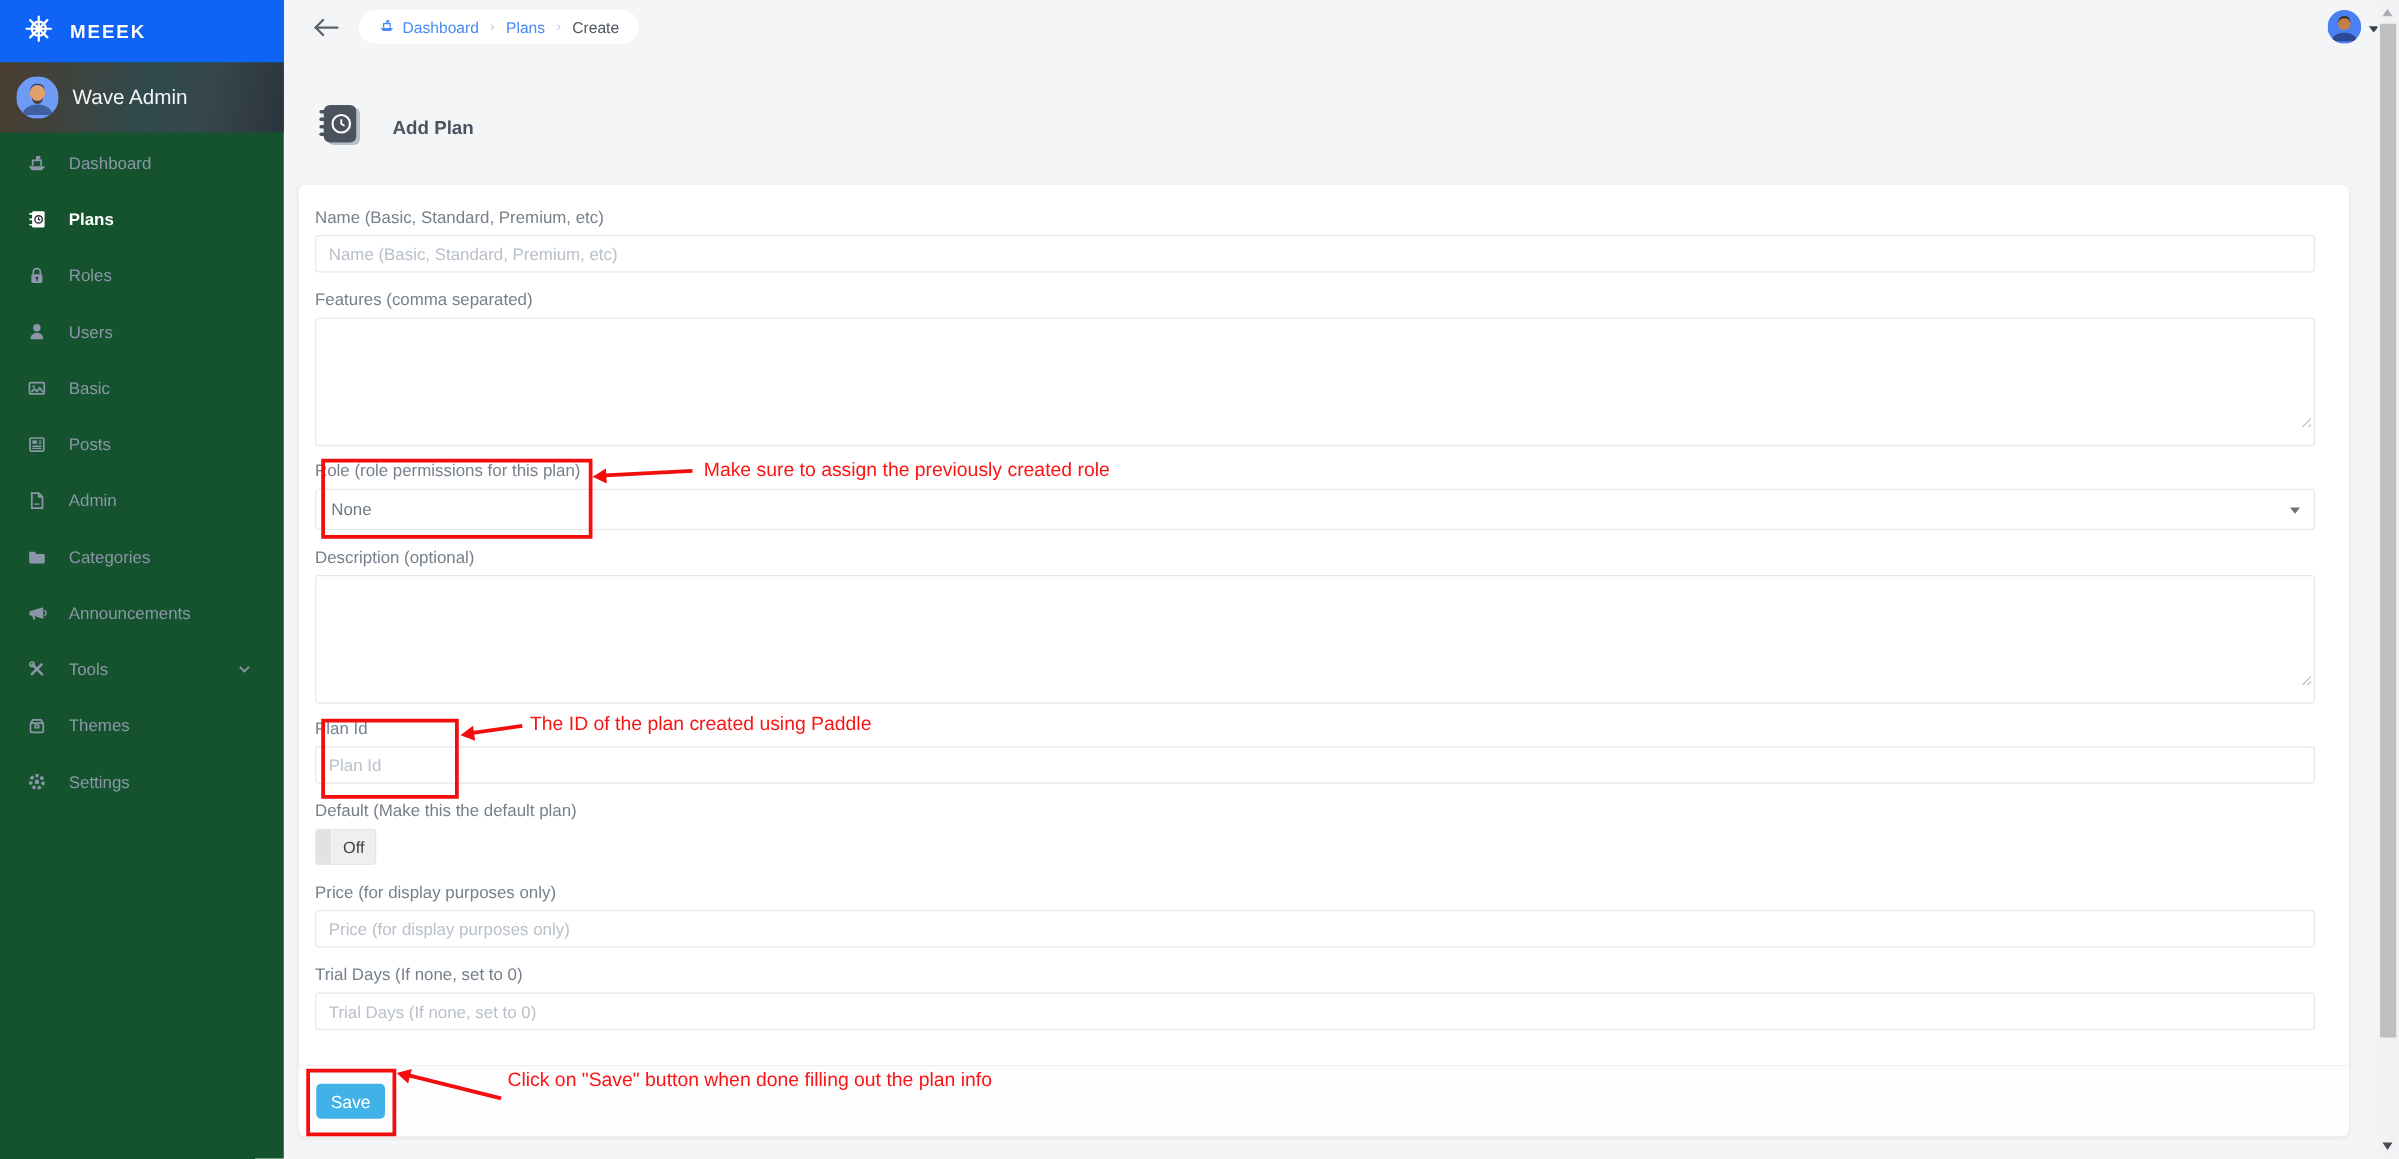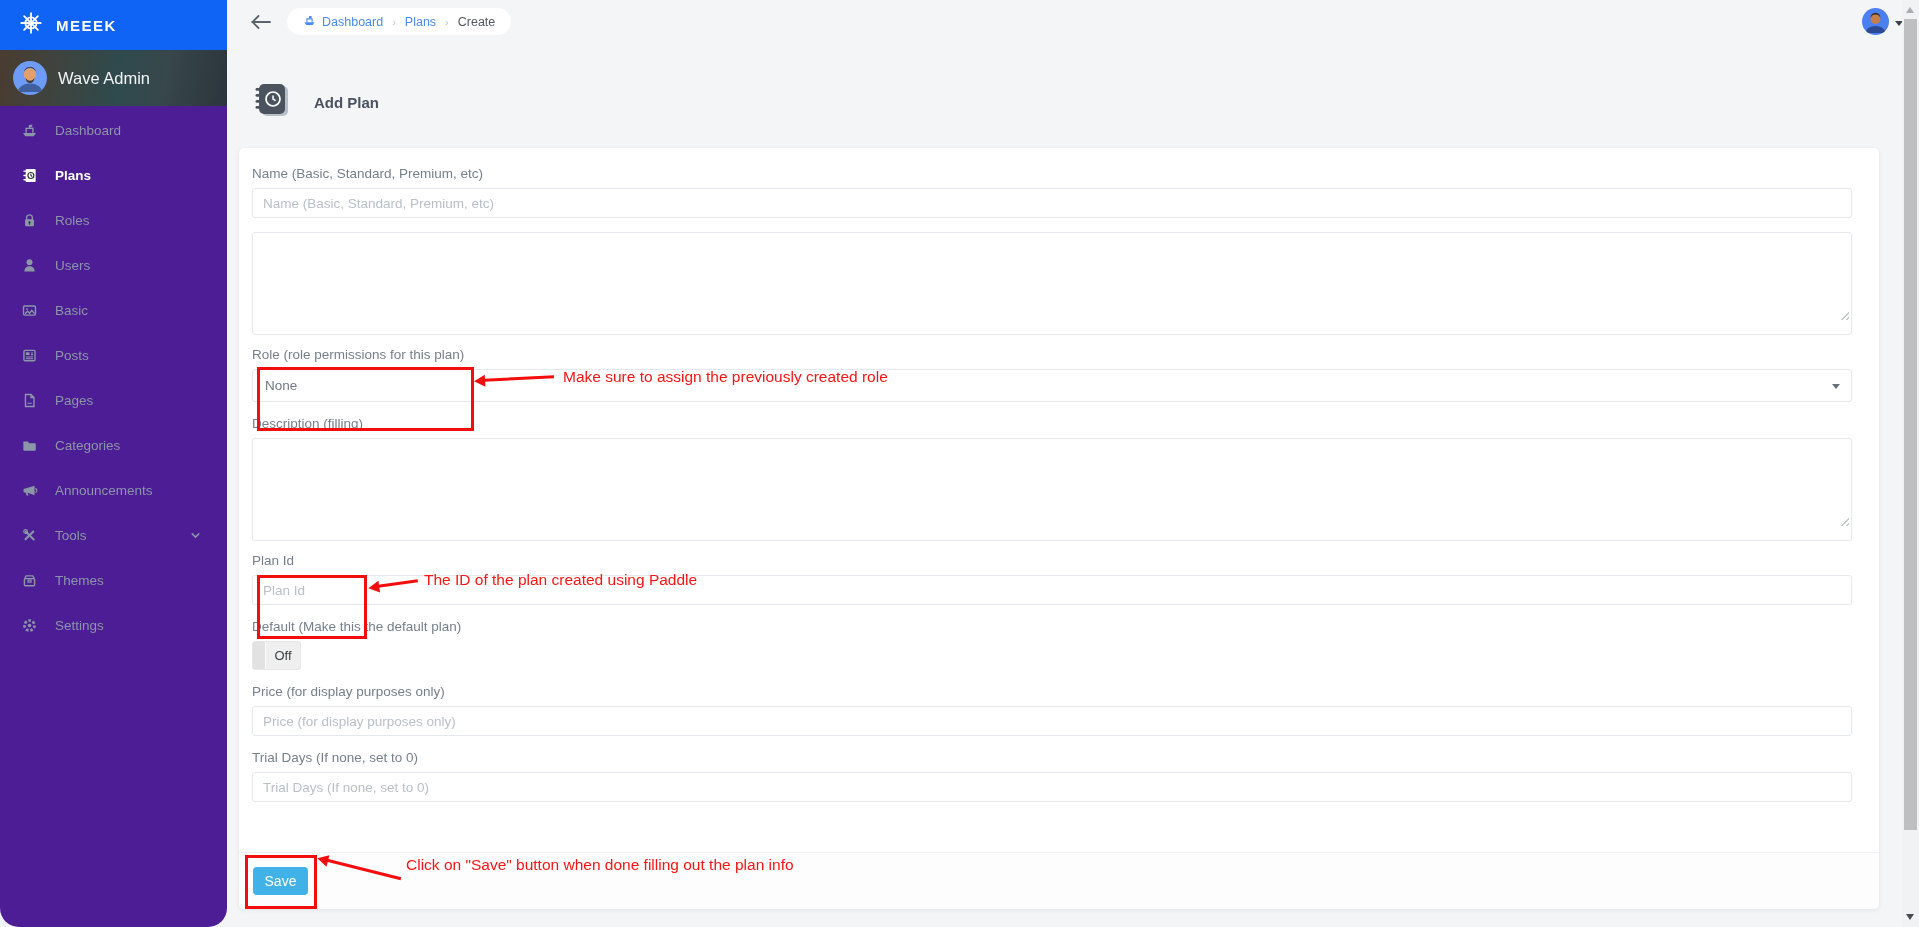--- a/index.html
+++ b/index.html
@@ -1,21 +1,21 @@
 <!DOCTYPE html>
 <html><head>
 <meta charset="utf-8">
 <style>
   * { box-sizing: border-box; margin: 0; padding: 0; }
   html,body { width: 1919px; height: 927px; overflow: hidden; }
   body { font-family: "Liberation Sans", sans-serif; background:#f4f5f7; }
   .page { position: relative; width: 1919px; height: 927px; overflow: hidden; }
 
   
-  .sidebar { position:absolute; left:0; top:0; bottom:0; width:227px; background:#4c1d95; z-index:2;border-radius:19px; }
+  .sidebar { position:absolute; left:0; top:0; bottom:0; width:227px; background:#14532d; z-index:2; }
   .brand { height:50px; background:#0f63f5; display:flex; align-items:center; padding:0 20px; gap:14px; }
   .brand-name { color:#fff; font-size:15px; font-weight:bold; letter-spacing:1.5px; }
   .profile { height:56px; display:flex; align-items:center; gap:11px; padding:0 13px; color:#fff;
     background:linear-gradient(100deg,#4a3c30 0%,#3d4440 28%,#2f4a4d 52%,#37474b 72%,#2b343c 100%); }
   .profile-name { font-size:16.5px; color:#f2f4f7; }
   .avatar { border-radius:50%; overflow:hidden; flex:0 0 auto; }
   .avatar.a34 { width:34px; height:34px; }
   .avatar.a27 { width:27px; height:27px; }
   .nav { padding-top:2px; }
   .nav-item { height:45px; display:flex; align-items:center; gap:17px; padding:0 21px; color:#8b97a8; font-size:13.5px; cursor:pointer; }
@@ -183,21 +183,21 @@
       </div>
 
       <div class="nav-item">
         <span class="ic">
           <svg width="17" height="17" viewBox="0 0 16 16" fill="none" stroke="currentColor" stroke-width="1.3">
             <path d="M4.2 2.4h5.2l2.8 2.8v8.4H4.2z"></path>
             <path d="M9.4 2.4v2.8h2.8"></path>
             <path d="M6 10.6h4" stroke-width="1"></path>
           </svg>
         </span>
-        <span>Pages</span>
+        <span>Admin</span>
       </div>
 
       <div class="nav-item">
         <span class="ic">
           <svg width="17" height="17" viewBox="0 0 16 16" fill="currentColor">
             <path d="M2.2 4.2h4.2l1.3 1.6h5.3a.9.9 0 0 1 .9.9v5.4a.9.9 0 0 1-.9.9H3.1a.9.9 0 0 1-.9-.9z"></path>
           </svg>
         </span>
         <span>Categories</span>
       </div>
@@ -309,32 +309,33 @@
       </span>
       <span class="page-title">Add Plan</span>
     </div>
 
     <div class="card">
       <div class="card-body">
 
         <label class="flabel">Name (Basic, Standard, Premium, etc)</label>
         <input class="tinput" type="text" placeholder="Name (Basic, Standard, Premium, etc)" style="">
 
+        <label class="flabel">Features (comma separated)</label>
         <div class="tarea-wrap">
           <textarea class="tarea" style=""></textarea>
           <span class="resize-grip"></span>
         </div>
 
         <label class="flabel">Role (role permissions for this plan)</label>
         <div class="selectbox">
           <span>None</span>
           <span class="select-caret"></span>
         </div>
 
-        <label class="flabel">Description (filling)</label>
+        <label class="flabel">Description (optional)</label>
         <div class="tarea-wrap">
           <textarea class="tarea" style=""></textarea>
           <span class="resize-grip"></span>
         </div>
 
         <label class="flabel">Plan Id</label>
         <input class="tinput" type="text" placeholder="Plan Id" style="">
 
         <label class="flabel">Default (Make this the default plan)</label>
         <div class="toggle">

